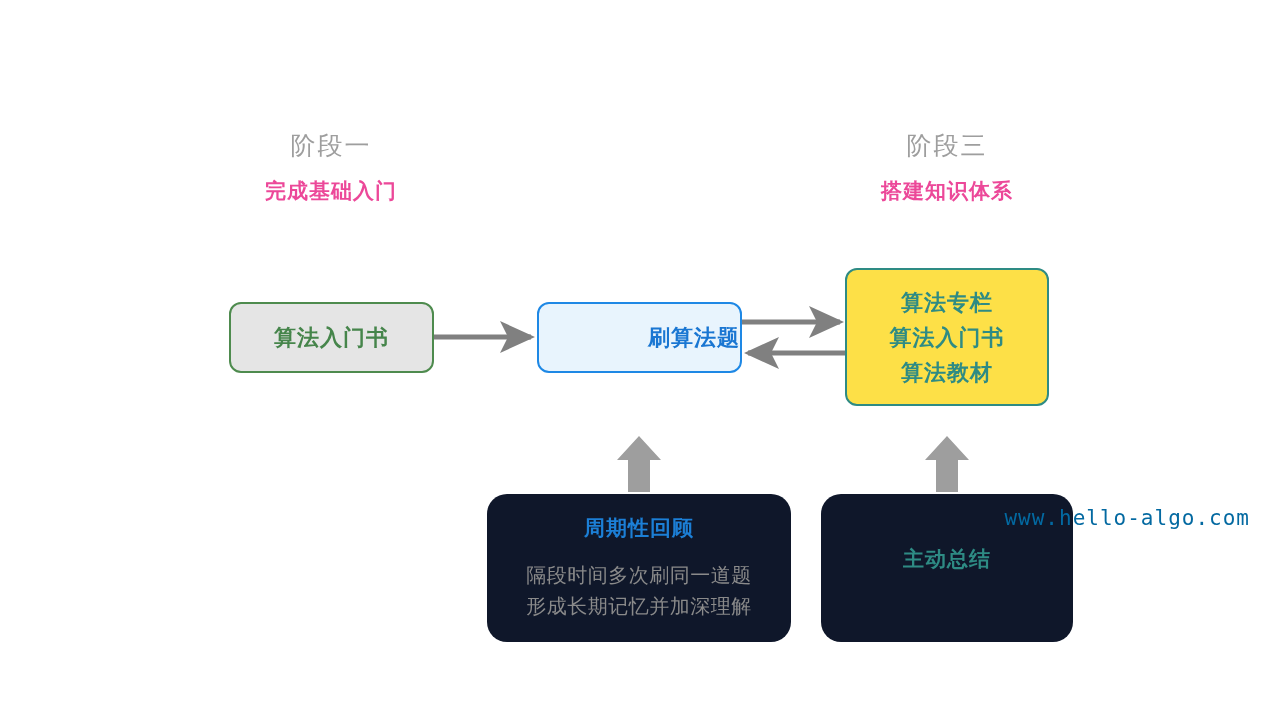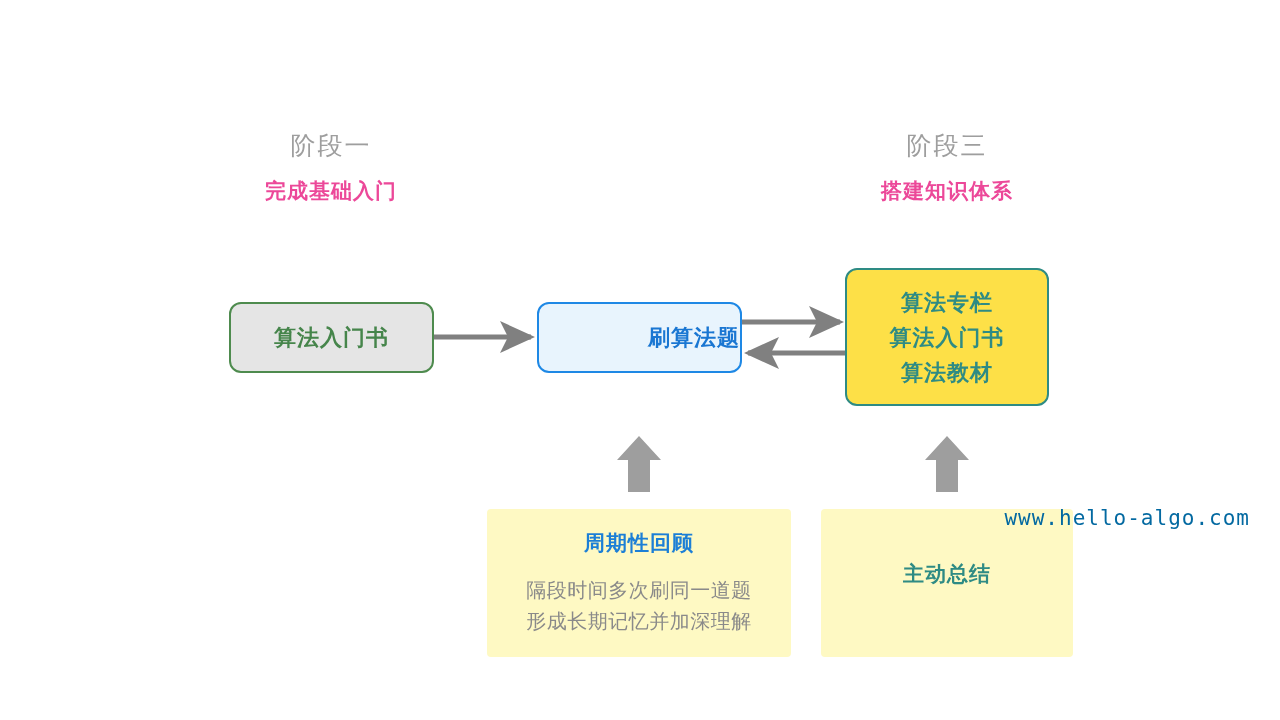--- a/index.html
+++ b/index.html
@@ -73,27 +73,26 @@
     color: #2e8b84;
     font-size: 22px;
     line-height: 35px;
   }
   .node-teal .tline { display: block; }
 
   
   .note {
     position: absolute;
     box-sizing: border-box;
-    background: #fef9c3;
-    border-radius: 4px;
+    background: #0f172a;
+    border-radius: 20px;
     display: flex;
     flex-direction: column;
     align-items: center;
     justify-content: center;
-    margin-top: 15px;
   }
   .note-title {
     font-size: 21px;
     font-weight: bold;
     letter-spacing: 1px;
     margin-bottom: 18px;
   }
   .note-title.blue { color: #1c7fd6; }
   .note-title.teal { color: #2e8b84; }
   .note-body {

